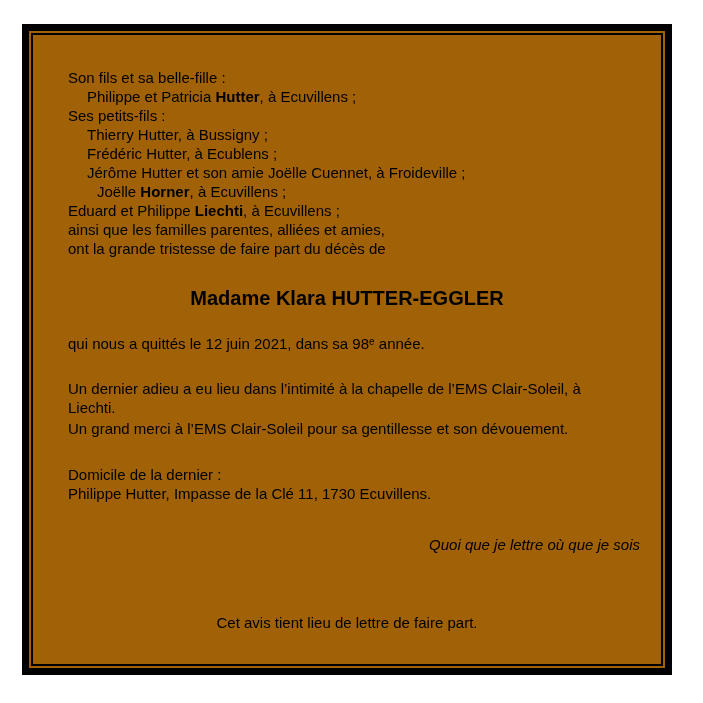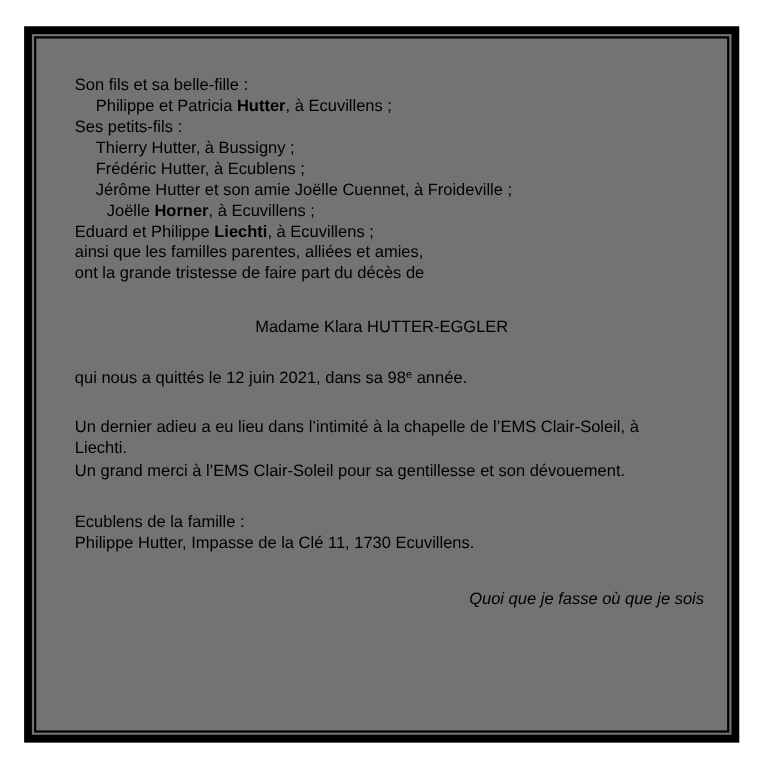--- a/index.html
+++ b/index.html
@@ -19,21 +19,21 @@
     background: #ffffff;
   }
   .frame {
     position: absolute;
     left: 22px;
     top: 24px;
     width: 650px;
     height: 651px;
     border: 7px solid #000000;
     box-sizing: border-box;
-    background: #737373;
+    background: #a16207;
     padding-left: 48px;
   }
   .inner {
     position: absolute;
     inset: 2px;
     border: 2px solid #000000;
   }
   .content {
     position: absolute;
     inset: 0;
@@ -47,23 +47,23 @@
   .p-farewell  { top: 344px; padding-left: 35px; }
   .p-thanks    { top: 384px; padding-left: 35px; }
   .p-residence { top: 430px; padding-left: 35px; }
   .quote-block { top: 500px; padding-right: 21px; text-align: right; font-style: italic; }
   .closing-block { top: 578px; text-align: center; }
   .line { white-space: pre; }
   .ind1 { padding-left: 19px; }
   .ind2 { padding-left: 29px; }
   .name-title {
     margin: 0;
-    font-size: 15px;
+    font-size: 20px;
     line-height: 28px;
-    font-weight: normal;
+    font-weight: bold;
   }
   b { font-weight: bold; }
   sup {
     font-size: 10px;
     line-height: 0;
     vertical-align: 4px;
   }
 </style>
 </head>
 <body>
@@ -97,25 +97,28 @@
         <div class="block p-farewell">
           <div class="line">Un dernier adieu a eu lieu dans l’intimité à la chapelle de l’EMS Clair-Soleil, à</div>
           <div class="line">Liechti.</div>
         </div>
 
         <div class="block p-thanks">
           <div class="line">Un grand merci à l’EMS Clair-Soleil pour sa gentillesse et son dévouement.</div>
         </div>
 
         <div class="block p-residence">
-          <div class="line">Ecublens de la famille :</div>
+          <div class="line">Domicile de la dernier :</div>
           <div class="line">Philippe Hutter, Impasse de la Clé 11, 1730 Ecuvillens.</div>
         </div>
 
         <div class="block quote-block">
-          <div class="line">Quoi que je fasse où que je sois</div>
+          <div class="line">Quoi que je lettre où que je sois</div>
         </div>
 
+        <div class="block closing-block">
+          <span>Cet avis tient lieu de lettre de faire part.</span>
+        </div>
 
       </div>
     </div>
   </div>
 </div>
 
 </body></html>

